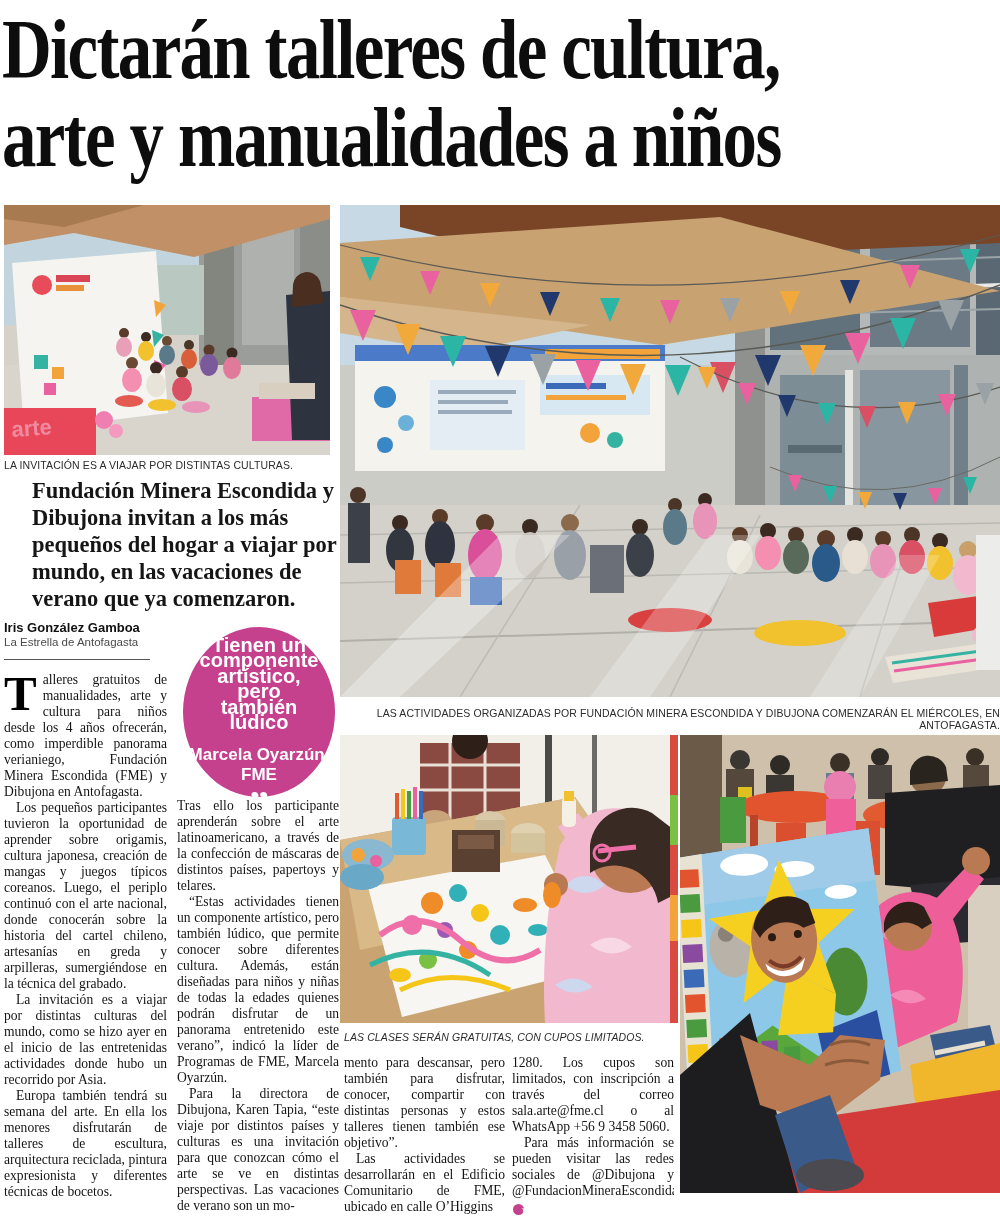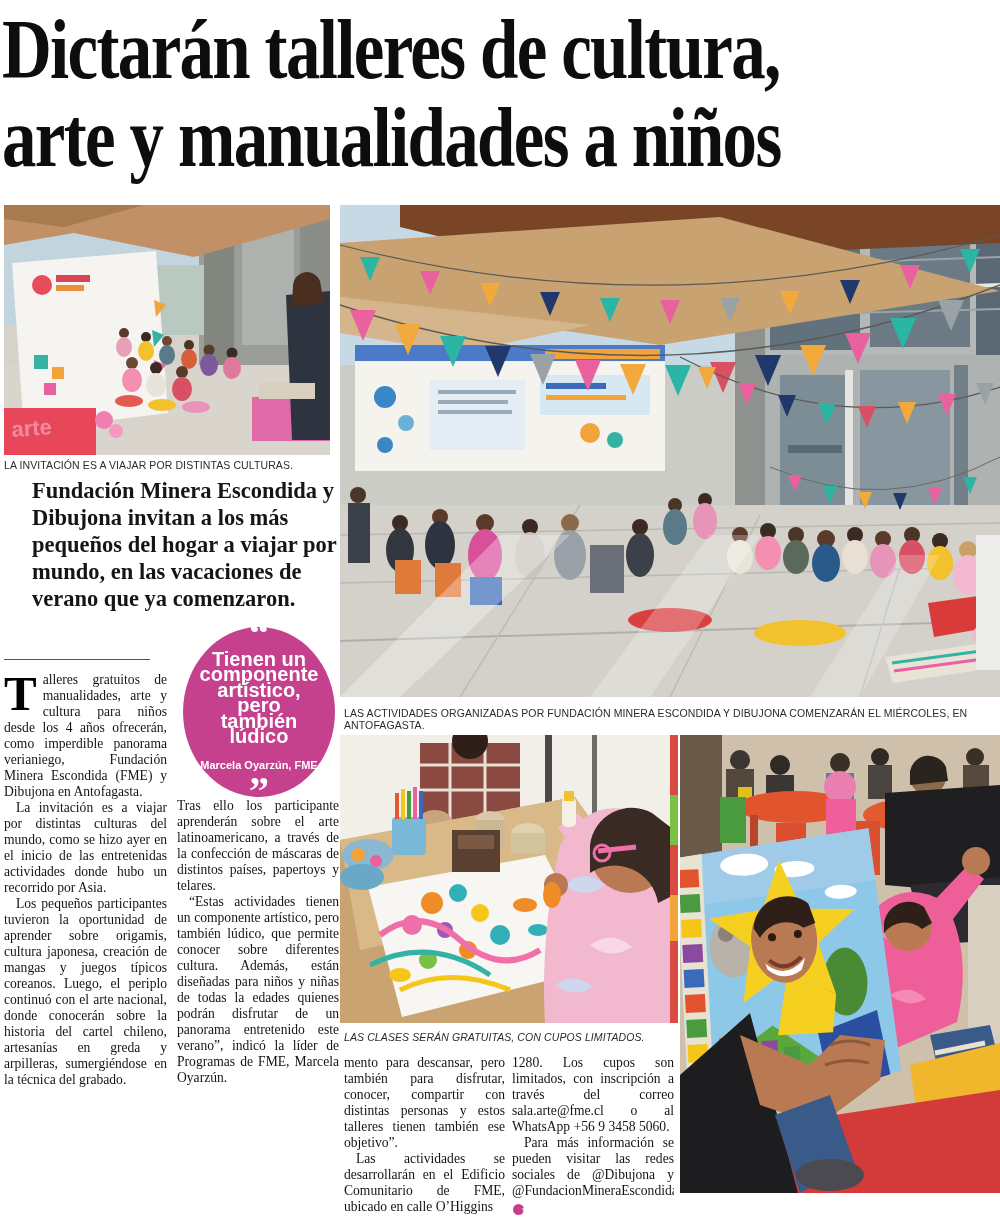--- a/index.html
+++ b/index.html
@@ -19,21 +19,21 @@
   .photo{position:absolute;overflow:hidden;background:#ccc;}
   .photo svg{display:block;width:100%;height:100%;}
   .ph-left{left:4px;top:205px;width:326px;height:250px;}
   .ph-main{left:340px;top:205px;width:660px;height:492px;}
   .ph-mid{left:340px;top:735px;width:338px;height:288px;}
   .ph-right{left:680px;top:735px;width:320px;height:458px;}
 
   .caption{position:absolute;font-family:"Liberation Sans",sans-serif;font-size:10.5px;
       color:#2b2b2b;letter-spacing:.1px;font-weight:400;}
   .cap-left{left:4px;top:459px;width:330px;}
-  .cap-main{left:344px;top:707px;width:656px;}
+  .cap-main{left:344px;top:707px;width:656px;text-align:right;}
   .cap-mid{left:344px;top:1031px;width:334px;font-style:italic;}
   .cap-right{left:684px;top:1244px;width:316px;font-style:italic;}
 
   
   .lede{position:absolute;left:4px;top:477px;width:334px;
       font-family:"Liberation Serif",serif;font-weight:700;font-size:22.5px;
       line-height:27px;color:#151515;margin-left:28px;}
 
   
   .byline{position:absolute;left:4px;top:620px;width:200px;font-family:"Liberation Sans",sans-serif;}
@@ -56,21 +56,21 @@
 
   
   .pullquote{position:absolute;left:183px;top:627px;width:152px;height:170px;border-radius:50%;
       background:#c5408d;color:#fff;text-align:center;
       font-family:"Liberation Sans",sans-serif;
       display:flex;flex-direction:column;align-items:center;justify-content:center;padding:2px;box-sizing:border-box;}
   .pq-open,.pq-close{font-family:"Liberation Serif",serif;font-weight:700;font-size:40px;line-height:20px;}
   .pq-open{margin-bottom:8px;}
   .pq-close{margin-top:10px;}
   .pq-text{font-weight:700;font-size:20px;line-height:15.5px;width:125px;}
-  .pq-attr{font-weight:700;font-size:11px;margin-top:14px;}
+  .pq-attr{font-weight:700;font-size:17px;margin-top:14px;}
 
   .endmark{display:inline-flex;width:11px;height:11px;border-radius:50%;background:#c5408d;
       color:#fff;font-size:8px;line-height:11px;align-items:center;justify-content:center;
       vertical-align:-1px;margin-left:1px;font-family:"Liberation Sans",sans-serif;}
 </style>
 </head>
 <body>
 
 <div class="page">
 
@@ -134,20 +134,24 @@
       <polygon points="282,90 326,86 326,235 288,235" fill="#2e3340"></polygon>
       <circle cx="302" cy="82" r="13" fill="#7a5036"></circle>
       <path d="M289,80 a14,14 0 0 1 27,-4 l4,22 -32,4 z" fill="#4a2f20"></path>
       <rect x="255" y="178" width="56" height="16" fill="#d9cfc0"></rect>
     </svg>
   </div>
   <div class="caption cap-left">LA INVITACIÓN ES A VIAJAR POR DISTINTAS CULTURAS.</div>
 
   <div class="lede">Fundación Minera Escondida y Dibujona invitan a los más pequeños del hogar a viajar por el mundo, en las vacaciones de verano que ya comenzaron.</div>
 
+  <div class="byline">
+    <div class="author">Iris González Gamboa</div>
+    <div class="pub">La Estrella de Antofagasta</div>
+  </div>
   <div class="byline-rule"></div>
 
   <div class="photo ph-main">
     <svg viewBox="0 0 660 492" preserveAspectRatio="none">
       <rect x="0" y="0" width="660" height="492" fill="#ccccc6"></rect>
       <rect x="0" y="0" width="430" height="160" fill="#c6d9e4"></rect>
       <rect x="410" y="0" width="250" height="335" fill="#b4b8b6"></rect>
       <rect x="430" y="30" width="90" height="115" fill="#62727c"></rect>
       <rect x="530" y="22" width="100" height="120" fill="#6b7a84"></rect>
       <rect x="636" y="20" width="24" height="130" fill="#596872"></rect>
@@ -299,27 +303,29 @@
 
   <div class="pullquote">
     <div class="pq-open">“</div>
     <div class="pq-text">Tienen un componente artístico, pero también lúdico</div>
     <div class="pq-attr">Marcela Oyarzún, FME</div>
     <div class="pq-close">”</div>
   </div>
 
   <div class="col col1">
     <p><span class="dropcap">T</span><span>alleres gratuitos de manualidades, arte y cultura para niños desde los 4 años ofrecerán, como imperdible panorama verianiego, Fundación Minera Escondida (FME) y Dibujona en Antofagasta.</span></p>
+    <p class="ind">Los pequeños participantes tuvieron la oportunidad de aprender sobre origamis, cultura japonesa, creación de mangas y juegos típicos coreanos. Luego, el periplo continuó con el arte nacional, donde conocerán sobre la historia del cartel chileno, artesanías en greda y arpilleras, sumergiéndose en la técnica del grabado.</p>
     <p class="ind">La invitación es a viajar por distintas culturas del mundo, como se hizo ayer en el inicio de las entretenidas actividades donde hubo un recorrido por Asia.</p>
-    <p class="ind">Los pequeños participantes tuvieron la oportunidad de aprender sobre origamis, cultura japonesa, creación de mangas y juegos típicos coreanos. Luego, el periplo continuó con el arte nacional, donde conocerán sobre la historia del cartel chileno, artesanías en greda y arpilleras, sumergiéndose en la técnica del grabado.</p>
+    <p class="ind">Europa también tendrá su semana del arte. En ella los menores disfrutarán de talleres de escultura, arquitectura reciclada, pintura expresionista y diferentes técnicas de bocetos.</p>
   </div>
 
   <div class="col col2">
     <p>Tras ello los participante aprenderán sobre el arte latinoamericano, a través de la confección de máscaras de distintos países, papertoys y telares.</p>
     <p class="ind">“Estas actividades tienen un componente artístico, pero también lúdico, que permite conocer sobre diferentes cultura. Además, están diseñadas para niños y niñas de todas la edades quienes podrán disfrutar de un panorama entretenido este verano”, indicó la líder de Programas de FME, Marcela Oyarzún.</p>
+    <p class="ind">Para la directora de Dibujona, Karen Tapia, “este viaje por distintos países y culturas es una invitación para que conozcan cómo el arte se ve en distintas perspectivas. Las vacaciones de verano son un mo-</p>
   </div>
 
   <div class="photo ph-mid">
     <svg viewBox="0 0 338 288" preserveAspectRatio="none">
       <rect x="0" y="0" width="338" height="288" fill="#e4ddd2"></rect>
       <rect x="0" y="0" width="338" height="130" fill="#f2efe8"></rect>
       <rect x="205" y="0" width="7" height="288" fill="#4a4a48"></rect>
       <rect x="252" y="0" width="5" height="130" fill="#6a6a66"></rect>
       <rect x="80" y="8" width="100" height="80" fill="#8a4a42"></rect>
       <line x1="80" y1="30" x2="180" y2="30" stroke="#e8e0d4" stroke-width="3"></line>

